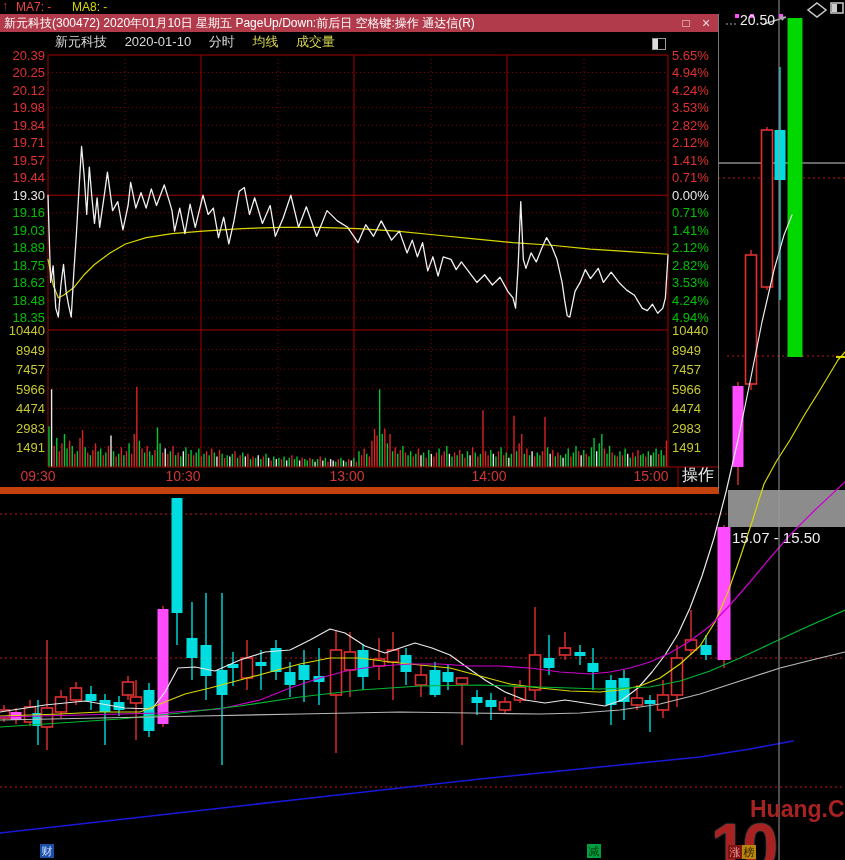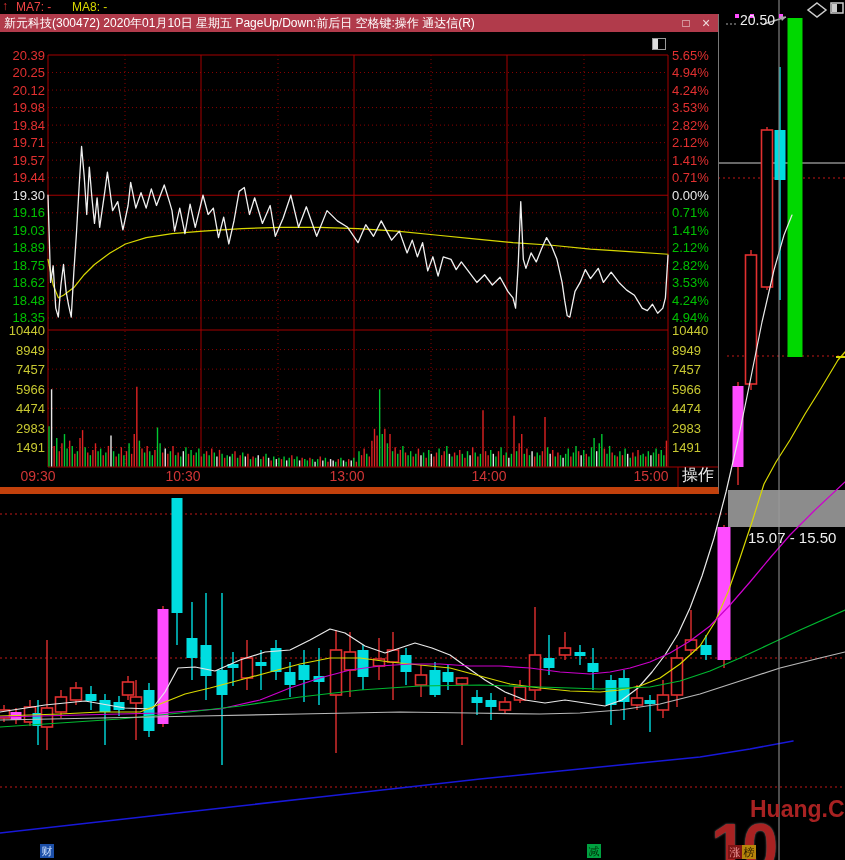--- a/index.html
+++ b/index.html
@@ -196,27 +196,34 @@
 
   <svg class="corner-icon" style="left:806px;width:22px;height:16px;">
     <path d="M11 1 L20 8 L11 15 L2 8 Z" fill="none" stroke="#ccc" stroke-width="1.5"></path>
   </svg>
   <svg class="corner-icon" style="left:830px;width:15px;height:13px;">
     <rect x="1" y="1" width="12" height="10" fill="none" stroke="#ccc" stroke-width="1.5"></rect>
     <rect x="2" y="2" width="5" height="8" fill="#ccc"></rect>
   </svg>
 
   <div class="bglabel" style="left:740px;top:12px;">20.50</div>
-  <div class="bglabel" style="left:732px;top:529px;font-size:15px;margin-left:16px;">15.07 - 15.50</div>
+  <div class="bglabel" style="left:732px;top:529px;font-size:15px;">15.07 - 15.50</div>
 
   <div id="win">
     <div id="titlebar">
       <span id="title-text">新元科技(300472) 2020年01月10日 星期五 PageUp/Down:前后日 空格键:操作 通达信(R)</span>
       <span id="btn-max">□</span>
       <span id="btn-close">×</span>
+    </div>
+    <div id="chart-header">
+      <span class="hdr-white">新元科技</span>
+      <span class="hdr-white">2020-01-10</span>
+      <span class="hdr-white">分时</span>
+      <span class="hdr-yellow">均线</span>
+      <span class="hdr-yellow">成交量</span>
     </div>
     <div id="layout-icon">
         <div></div>
       </div>
     <svg id="intraday-svg" style="top:18px;" width="718" height="455" viewBox="0 0 718 455">
         <line x1="48" y1="23" x2="668" y2="23" stroke="#a40000" stroke-width="1"></line>
         <line x1="48" y1="40.53" x2="668" y2="40.53" stroke="#8a0000" stroke-width="1" stroke-dasharray="1 3"></line>
         <line x1="48" y1="58.06" x2="668" y2="58.06" stroke="#8a0000" stroke-width="1" stroke-dasharray="1 3"></line>
         <line x1="48" y1="75.59" x2="668" y2="75.59" stroke="#8a0000" stroke-width="1" stroke-dasharray="1 3"></line>
         <line x1="48" y1="93.12" x2="668" y2="93.12" stroke="#8a0000" stroke-width="1" stroke-dasharray="1 3"></line>

